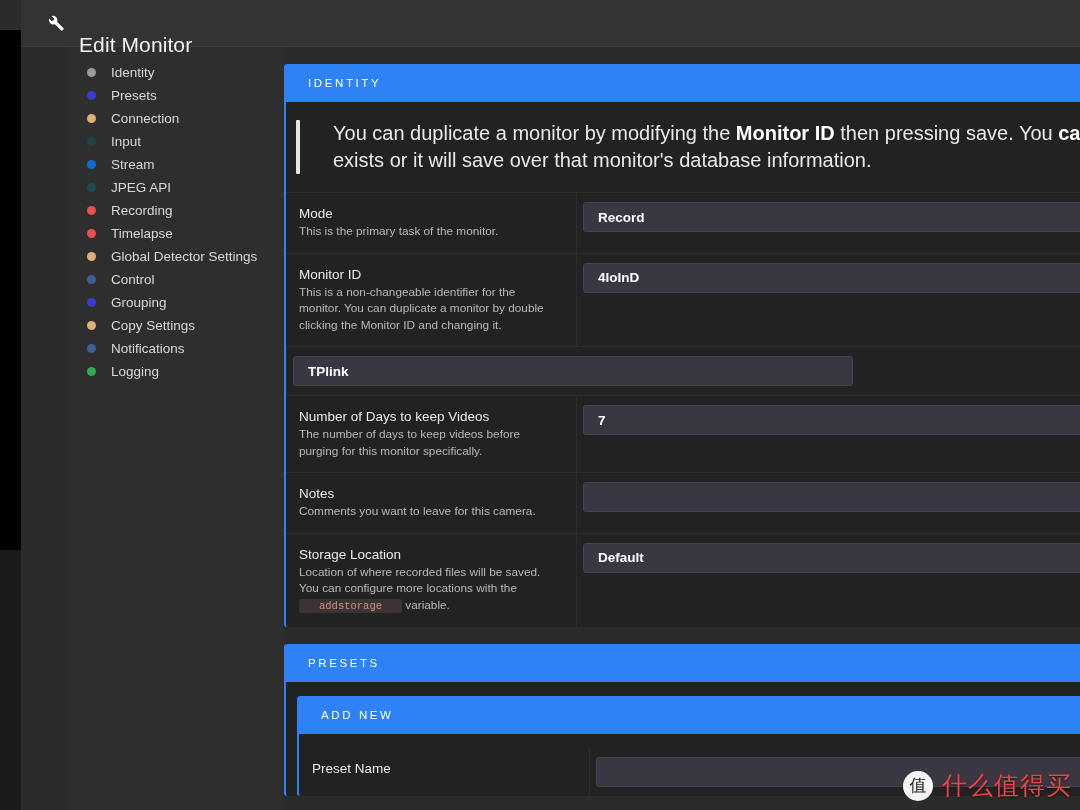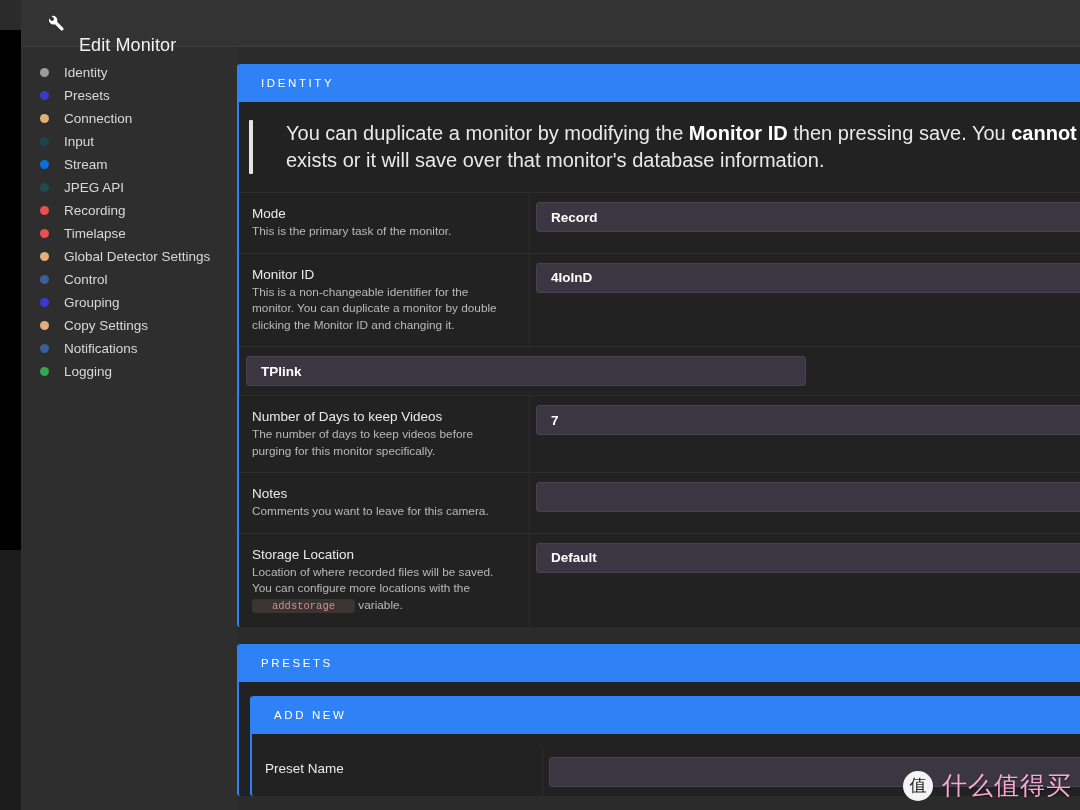--- a/index.html
+++ b/index.html
@@ -22,24 +22,24 @@
   
   #app { position: absolute; left: 21px; top: 0; width: 1059px; height: 810px; background: #2b2b2b; }
 
   
   #topbar {
     position: relative; height: 47px; width: 100%;
     background: #333333; border-bottom: 1px solid #3f3f3f;
     display: flex; align-items: center; padding-left: 26px;
   }
   .wrench { width: 18px; height: 18px; flex: none; margin-right: 14px; }
-  #topbar .title { color: #f2f2f2; font-size: 18px; letter-spacing: .1px; margin-top: 44px; }
-
-  
-  #body { display: flex; height: 763px; }
+  #topbar .title { color: #f2f2f2; font-size: 21px; letter-spacing: .1px; margin-top: 44px; }
+
+  
+  #body { display: flex; height: 763px; margin-left: 47px; }
 
   
   #sidebar { width: 216px; flex: none; background: #2e2e2e; padding-top: 14px; }
   .nav-item {
     display: flex; align-items: center; height: 23px;
     padding-left: 19px; cursor: pointer;
   }
   .dot { width: 9px; height: 9px; border-radius: 50%; flex: none; margin-right: 15px; }
   .nav-label { color: #d8d8d8; font-size: 13.5px; white-space: nowrap; }
 
@@ -105,21 +105,21 @@
     position: absolute; right: 8px; bottom: 8px;
     display: flex; align-items: center; gap: 9px; z-index: 20;
   }
   #watermark .logo {
     width: 30px; height: 30px; border-radius: 50%;
     background: #f4f4f4; color: #222; font-size: 17px;
     display: flex; align-items: center; justify-content: center;
     font-family: "DejaVu Sans", sans-serif;
   }
   #watermark .wm-text {
-    color: #f9a8d4; font-size: 25px; letter-spacing: 1px;
+    color: #ef4444; font-size: 25px; letter-spacing: 1px;
     font-family: Liberation Mono, monospace;
     text-shadow: 0 1px 2px rgba(0,0,0,.6);
   }
 </style>
 </head>
 <body>
 
 <div id="page">
 
   <div class="strip-top"></div>

